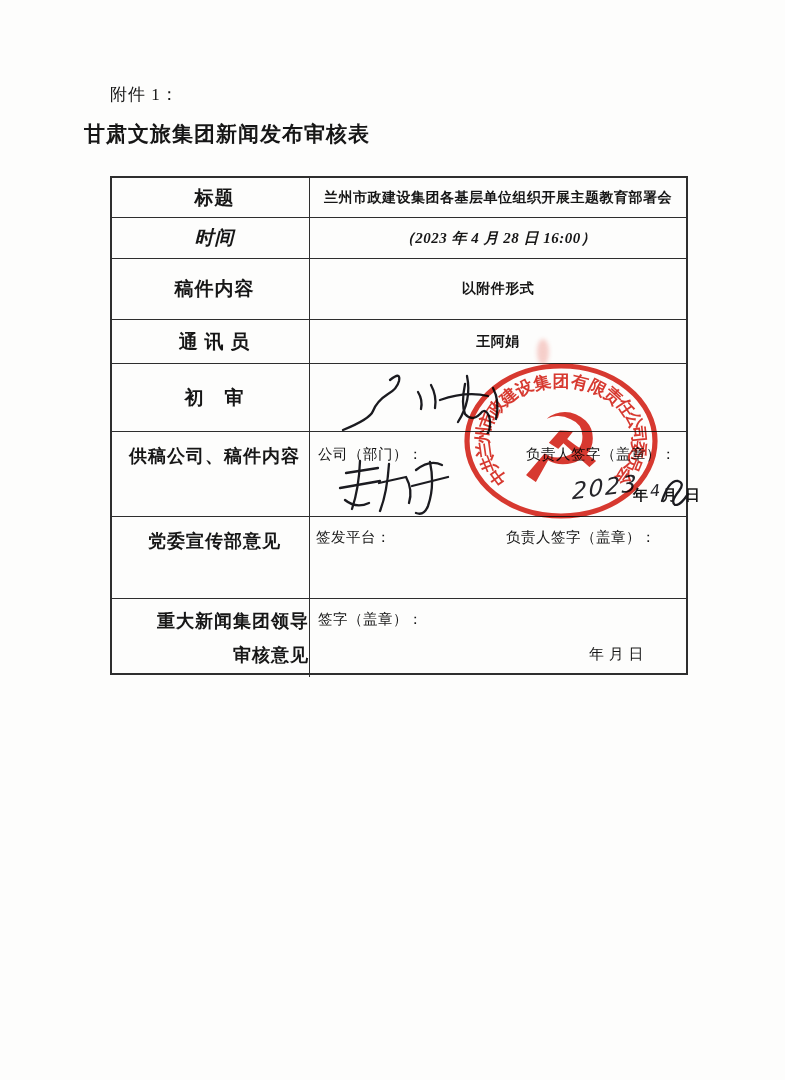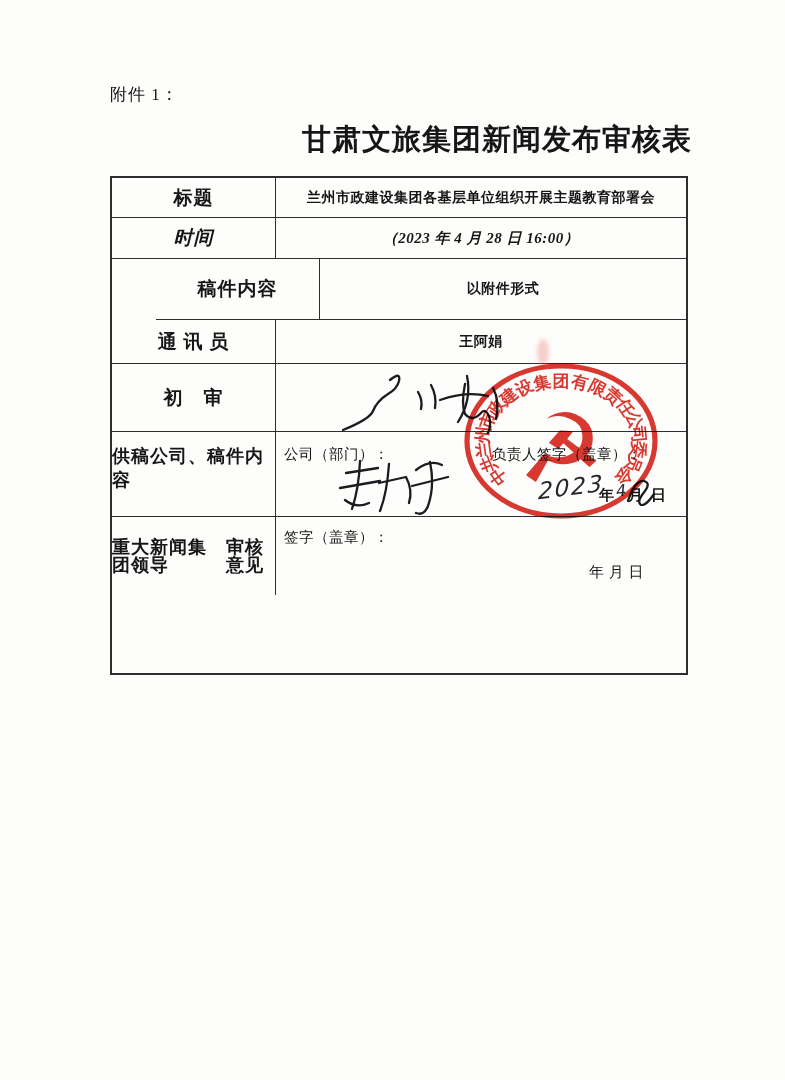--- a/index.html
+++ b/index.html
@@ -1,41 +1,41 @@
 <!DOCTYPE html>
 <html><head>
 <meta charset="utf-8">
 <style>
   html,body{margin:0;padding:0;}
   body{width:785px;height:1080px;position:relative;background:#fdfdfc;
        font-family:"Liberation Serif","DejaVu Serif",serif;color:#161616;}
   .page{position:absolute;inset:0;overflow:hidden;border-radius:9px;}
 
   .attach{position:absolute;left:110px;top:83px;font-size:17px;letter-spacing:1px;}
-  .doctitle{position:absolute;left:112px;top:120px;width:580px;text-align:right;
-            font-size:29px;font-weight:bold;letter-spacing:1px;}
+  .doctitle{position:absolute;left:84px;top:120px;width:580px;text-align:left;
+            font-size:21px;font-weight:bold;letter-spacing:1px;}
 
   
   .tbl{position:absolute;left:110px;top:176px;width:578px;height:499px;
        border:2px solid #2e2e2e;box-sizing:border-box;}
   .row{display:flex;box-sizing:border-box;border-bottom:1.6px solid #2e2e2e;}
   .row:last-child{border-bottom:none;}
-  .lab{width:164px;box-sizing:border-box;border-right:1.6px solid #2e2e2e;
+  .lab{width:198px;box-sizing:border-box;border-right:1.6px solid #2e2e2e;
        display:flex;align-items:center;justify-content:center;
-       font-weight:bold;font-size:19px;letter-spacing:1px;}
+       font-weight:bold;font-size:19px;letter-spacing:1px;padding-left:8px;}
   .lab.top{align-items:flex-start;padding-top:12px;}
-  .lab.twoline{justify-content:center;gap:16px;letter-spacing:1px;}
+  .lab.twoline{flex-direction:column;justify-content:center;gap:16px;letter-spacing:1px;align-items:flex-end;}
   .lab.twoline div{line-height:18px;}
   .con{flex:1;position:relative;box-sizing:border-box;
        display:flex;align-items:center;justify-content:center;
        font-weight:bold;font-size:14px;letter-spacing:.5px;}
   .con.shift{}
   .fld{position:absolute;font-weight:normal;font-size:14.5px;white-space:nowrap;}
 
-  .r1{height:40px;}.r2{height:41px;font-style:italic;}.r3{height:61px;margin-left:44px;}.r4{height:44px;}
+  .r1{height:40px;}.r2{height:41px;font-style:italic;}.r3{height:61px;}.r4{height:44px;}
   .r5{height:68px;}.r6{height:85px;}.r7{height:82px;}.r8{height:78px;}
 
   
   .inkline{stroke:#1b1b20;stroke-width:2.3;fill:none;stroke-linecap:round;stroke-linejoin:round;}
   .hand{position:absolute;font-family:"DejaVu Sans",sans-serif;font-style:italic;
         color:#26262b;font-weight:normal;}
   .hand.year{left:262px;top:42px;font-size:23px;transform:rotate(-7deg) skewX(-9deg);letter-spacing:2px;}
   .hand.month{left:340px;top:49px;font-size:16px;transform:rotate(-5deg);}
   .dlab{position:absolute;font-weight:bold;font-size:15px;}
   .dlab.y{left:323px;top:54px;}
@@ -91,20 +91,27 @@
         <span class="dlab y">年</span>
         <span class="hand month">4</span>
         <span class="dlab m">月</span>
         <svg class="abs" style="left:349px;top:44px;" width="32" height="30" viewBox="0 0 32 30">
           <path class="inkline" d="M3,25 q7,-21 16,-20 q7,2 1,10 q-9,11 -4,14 q5,1 13,-11"></path>
         </svg>
         <span class="dlab d">日</span>
       </div>
     </div>
 
+    <div class="row r7">
+      <div class="lab top" style="font-size:18px;">党委宣传部意见</div>
+      <div class="con">
+        <span class="fld" style="left:6px;top:11px;">签发平台：</span>
+        <span class="fld" style="left:196px;top:11px;">负责人签字（盖章）：</span>
+      </div>
+    </div>
 
     <div class="row r8">
       <div class="lab twoline" style="font-size:18px;">
         <div>重大新闻集团领导</div>
         <div>审核意见</div>
       </div>
       <div class="con">
         <span class="fld" style="left:8px;top:11px;">签字（盖章）：</span>
         <span class="fld" style="right:42px;top:46px;font-size:15px;">年  月  日</span>
       </div>

